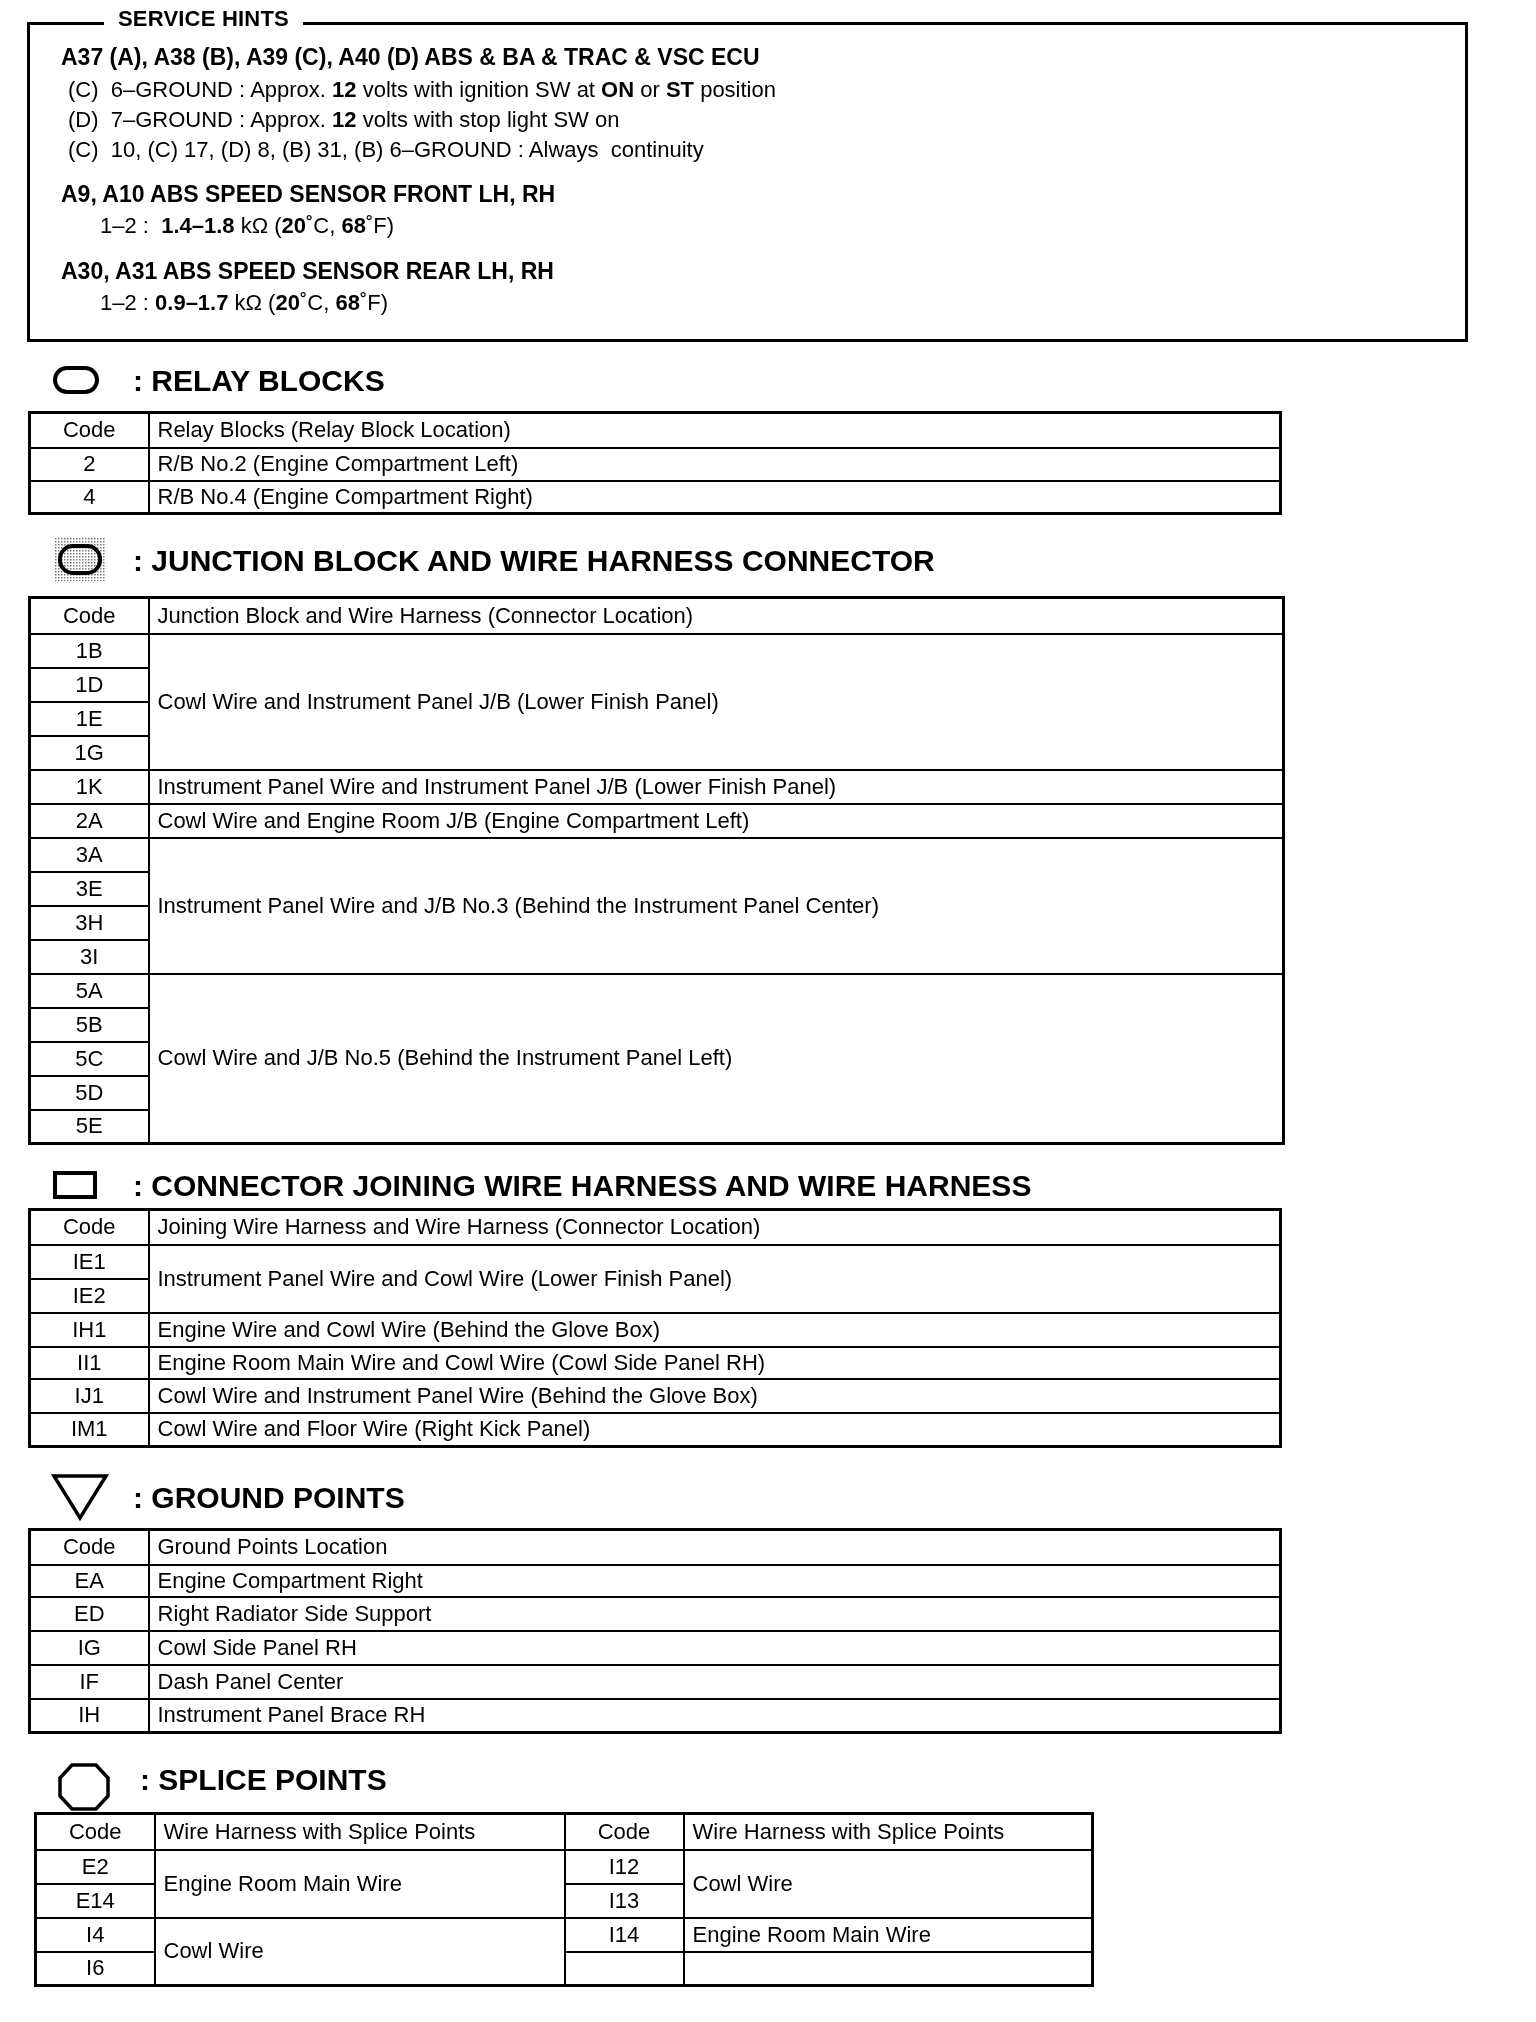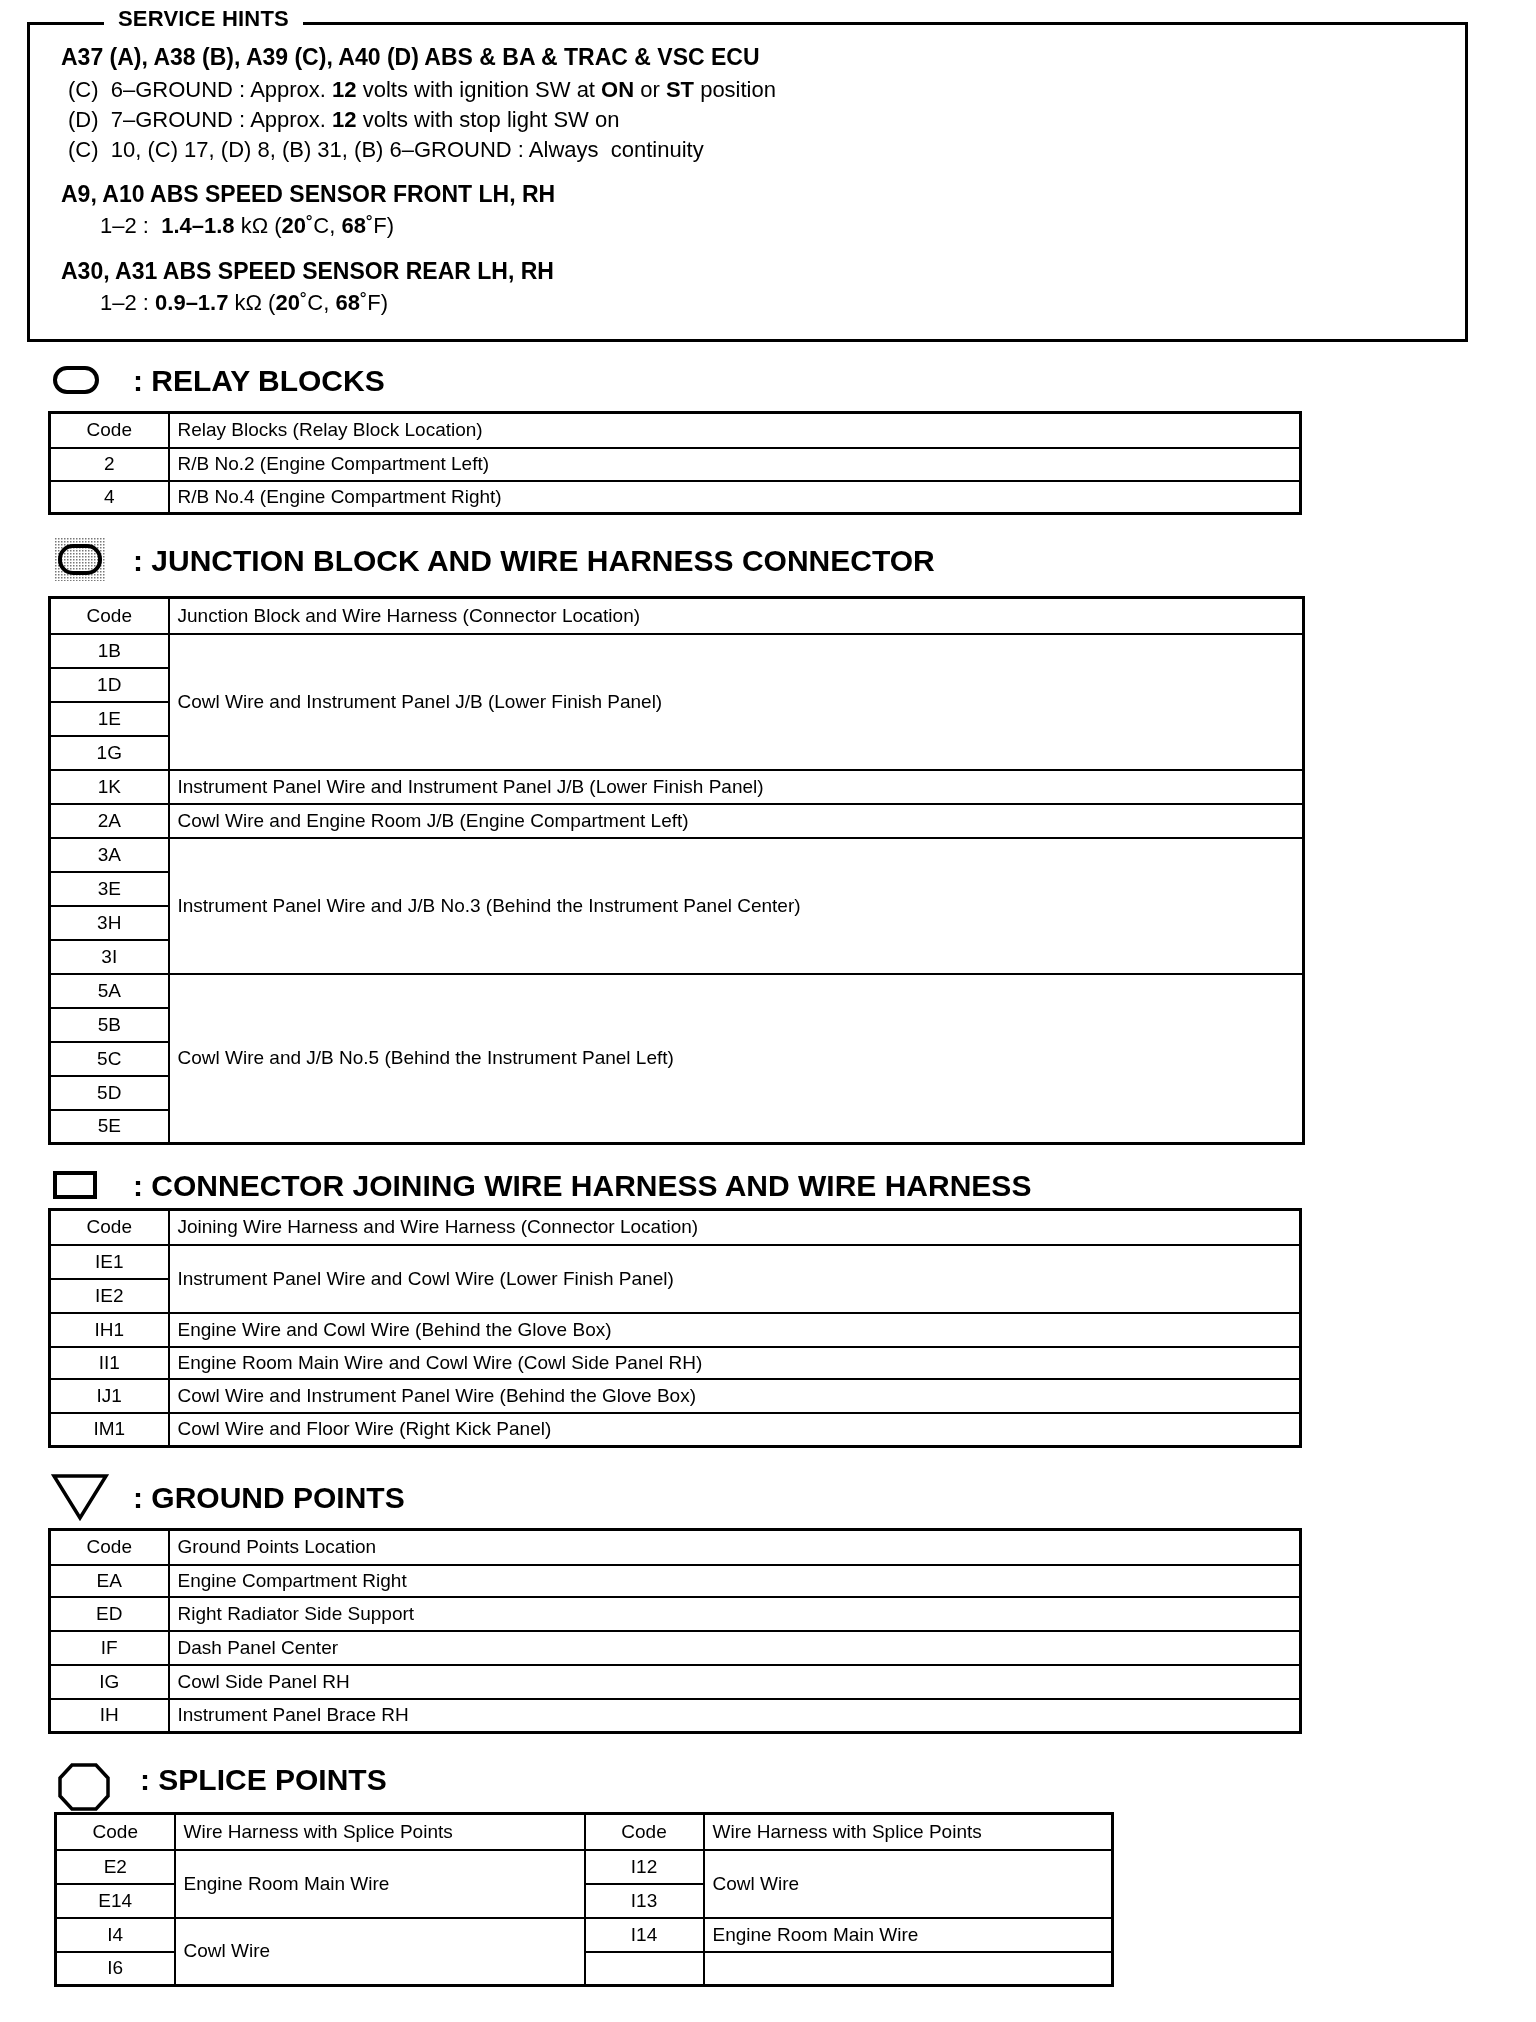--- a/index.html
+++ b/index.html
@@ -14,21 +14,21 @@
   .hint-heading { position:absolute; left:61px; font-weight:bold; font-size:23px; }
   .hint-line { position:absolute; left:68px; font-size:22px; white-space:pre; }
   .hint-line.indent { left:100px; }
   .hint-line b { font-weight:bold; }
 
   
   .sec-title { position:absolute; left:133px; font-weight:bold; font-size:30px; }
   .sec-icon { position:absolute; }
 
   
-  table.grid { position:absolute; border-collapse:collapse; font-size:19px;margin-left:20px; }
+  table.grid { position:absolute; border-collapse:collapse; font-size:22px; }
   table.grid td { border:2px solid #000; padding:0 8px; height:30px; line-height:30px;
                   box-sizing:border-box; vertical-align:middle; white-space:nowrap; }
   table.grid td.code { text-align:center; padding:0; }
   table.grid { border:3px solid #000; }
 </style>
 </head>
 <body>
 
 <div class="hints-box"></div>
 <div class="hints-legend">SERVICE HINTS</div>
@@ -199,26 +199,26 @@
   </tr>
   <tr style="height:20px">
         <td class="code">EA</td>
         <td>Engine Compartment Right</td>
       </tr>
   <tr style="height:34px">
         <td class="code">ED</td>
         <td>Right Radiator Side Support</td>
       </tr>
   <tr style="height:34px">
+        <td class="code">IG</td>
+        <td>Cowl Side Panel RH</td>
+      </tr>
+  <tr style="height:34px">
         <td class="code">IF</td>
         <td>Dash Panel Center</td>
-      </tr>
-  <tr style="height:34px">
-        <td class="code">IG</td>
-        <td>Cowl Side Panel RH</td>
       </tr>
   <tr style="height:34px">
         <td class="code">IH</td>
         <td>Instrument Panel Brace RH</td>
       </tr>
 </tbody>
   </table>
 
 <svg class="sec-icon" style="left:56px; top:1762px;" width="56" height="50">
   <polygon points="16,3 40,3 52,16 52,34 40,47 16,47 4,34 4,16" fill="none" stroke="#000" stroke-width="3.5"></polygon>

